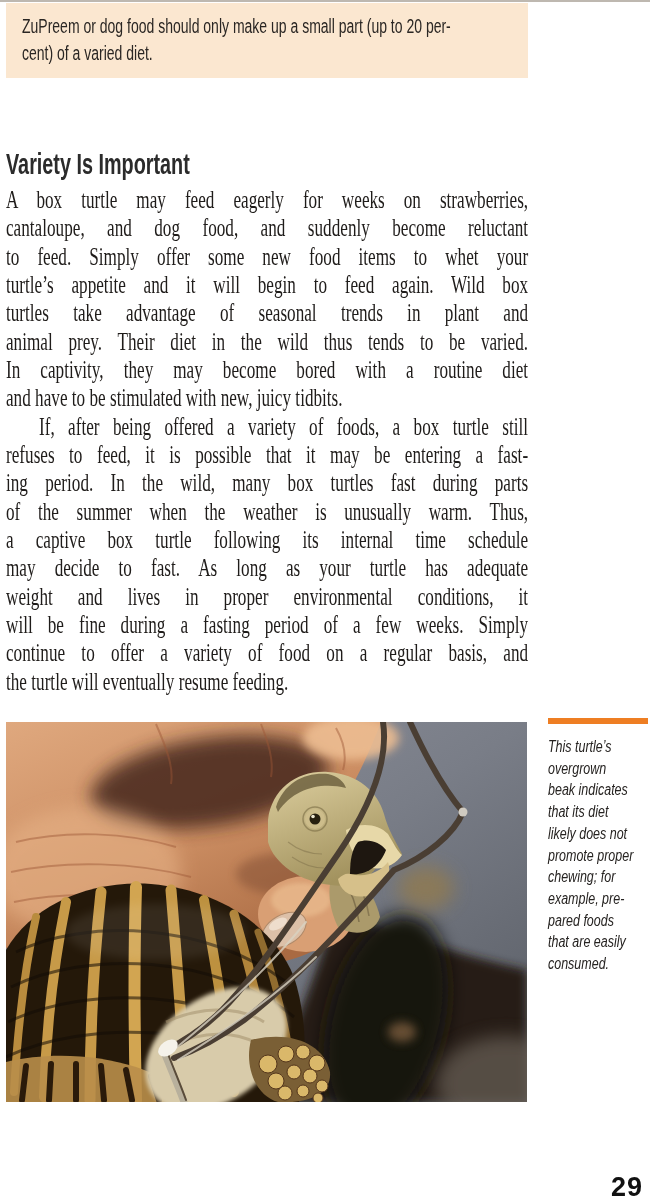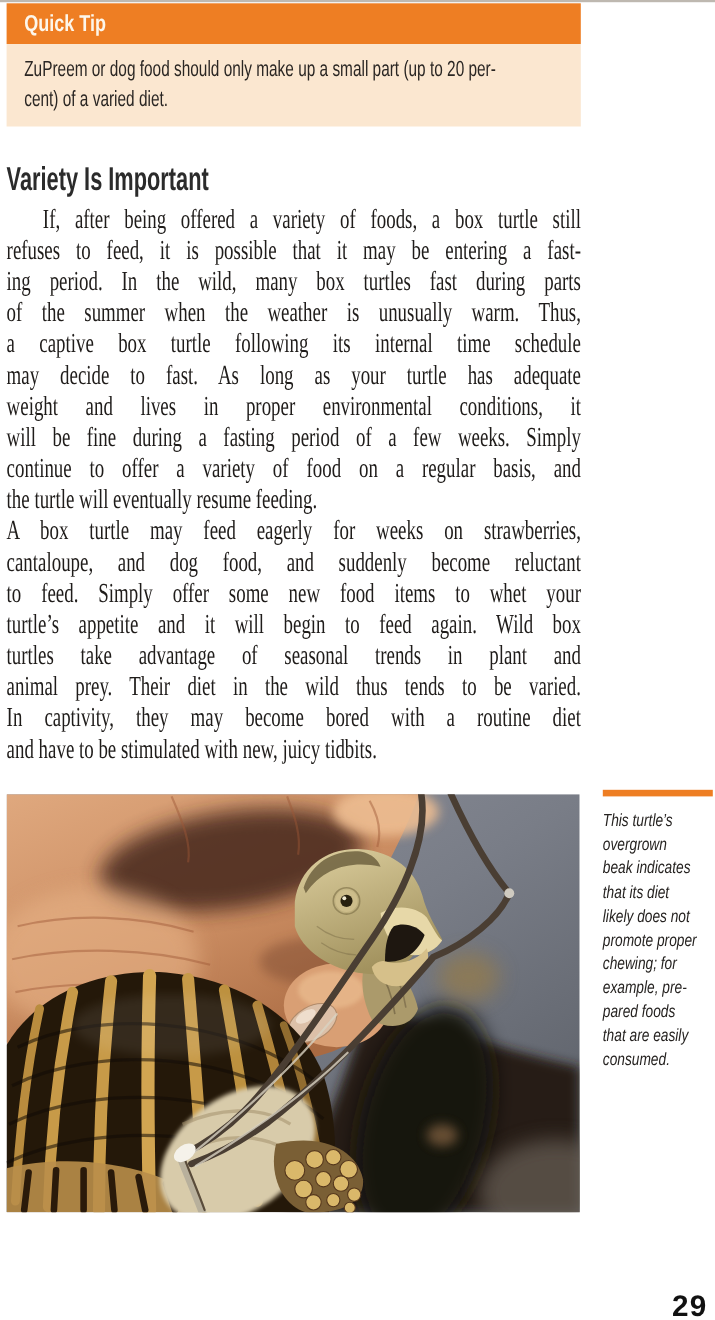--- a/index.html
+++ b/index.html
@@ -60,53 +60,50 @@
     color:#111111;letter-spacing:1px;
   }
 </style>
 </head>
 <body>
 
 <div class="page">
   <div class="scan-edge"></div>
 
   <div class="quicktip">
-    <div class="qt-header">
-      <div class="qt-title">Quick Tip</div>
-    </div>
     <div class="qt-body">
         <div class="line">ZuPreem or dog food should only make up a small part (up to 20 per-</div>
         <div class="line">cent) of a varied diet.</div>
       </div>
   </div>
 
   <div class="heading">Variety Is Important</div>
 
   <div class="bodytext">
+    <div class="para para1">
+        <div class="line">A box turtle may feed eagerly for weeks on strawberries,</div>
+        <div class="line">cantaloupe, and dog food, and suddenly become reluctant</div>
+        <div class="line">to feed. Simply offer some new food items to whet your</div>
+        <div class="line">turtle’s appetite and it will begin to feed again. Wild box</div>
+        <div class="line">turtles take advantage of seasonal trends in plant and</div>
+        <div class="line">animal prey. Their diet in the wild thus tends to be varied.</div>
+        <div class="line">In captivity, they may become bored with a routine diet</div>
+        <div class="line">and have to be stimulated with new, juicy tidbits.</div>
+      </div>
     <div class="para para2">
         <div class="line">If, after being offered a variety of foods, a box turtle still</div>
         <div class="line">refuses to feed, it is possible that it may be entering a fast-</div>
         <div class="line">ing period. In the wild, many box turtles fast during parts</div>
         <div class="line">of the summer when the weather is unusually warm. Thus,</div>
         <div class="line">a captive box turtle following its internal time schedule</div>
         <div class="line">may decide to fast. As long as your turtle has adequate</div>
         <div class="line">weight and lives in proper environmental conditions, it</div>
         <div class="line">will be fine during a fasting period of a few weeks. Simply</div>
         <div class="line">continue to offer a variety of food on a regular basis, and</div>
         <div class="line">the turtle will eventually resume feeding.</div>
-      </div>
-    <div class="para para1">
-        <div class="line">A box turtle may feed eagerly for weeks on strawberries,</div>
-        <div class="line">cantaloupe, and dog food, and suddenly become reluctant</div>
-        <div class="line">to feed. Simply offer some new food items to whet your</div>
-        <div class="line">turtle’s appetite and it will begin to feed again. Wild box</div>
-        <div class="line">turtles take advantage of seasonal trends in plant and</div>
-        <div class="line">animal prey. Their diet in the wild thus tends to be varied.</div>
-        <div class="line">In captivity, they may become bored with a routine diet</div>
-        <div class="line">and have to be stimulated with new, juicy tidbits.</div>
       </div>
   </div>
 
   <div class="photo">
     <svg viewBox="0 0 521 380" preserveAspectRatio="none" role="img">
       <defs>
         <linearGradient id="bg" x1="0" y1="0" x2="0.9" y2="1">
           <stop offset="0" stop-color="#90939e"></stop>
           <stop offset="0.5" stop-color="#797d87"></stop>
           <stop offset="1" stop-color="#5a5e66"></stop>

